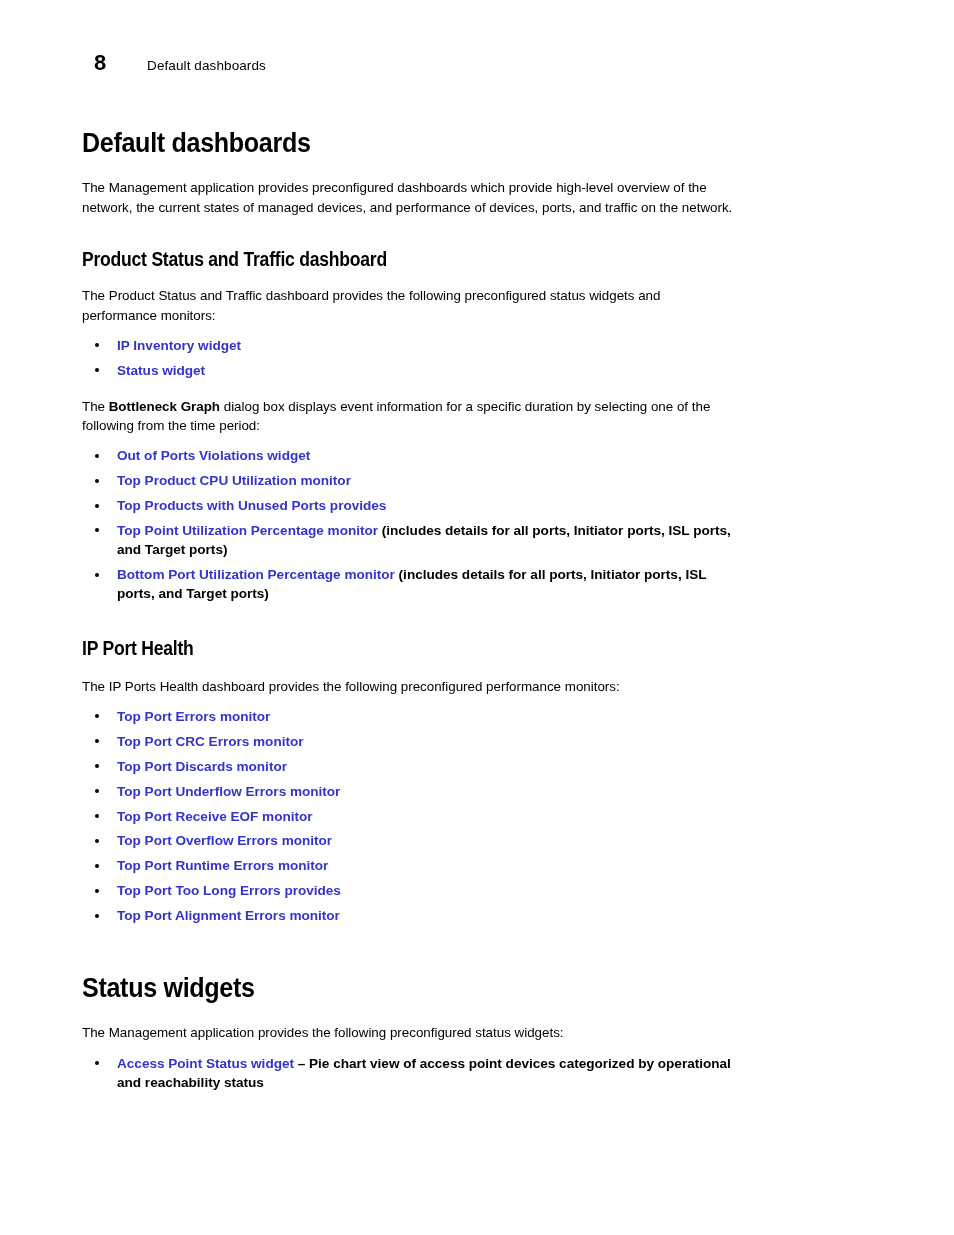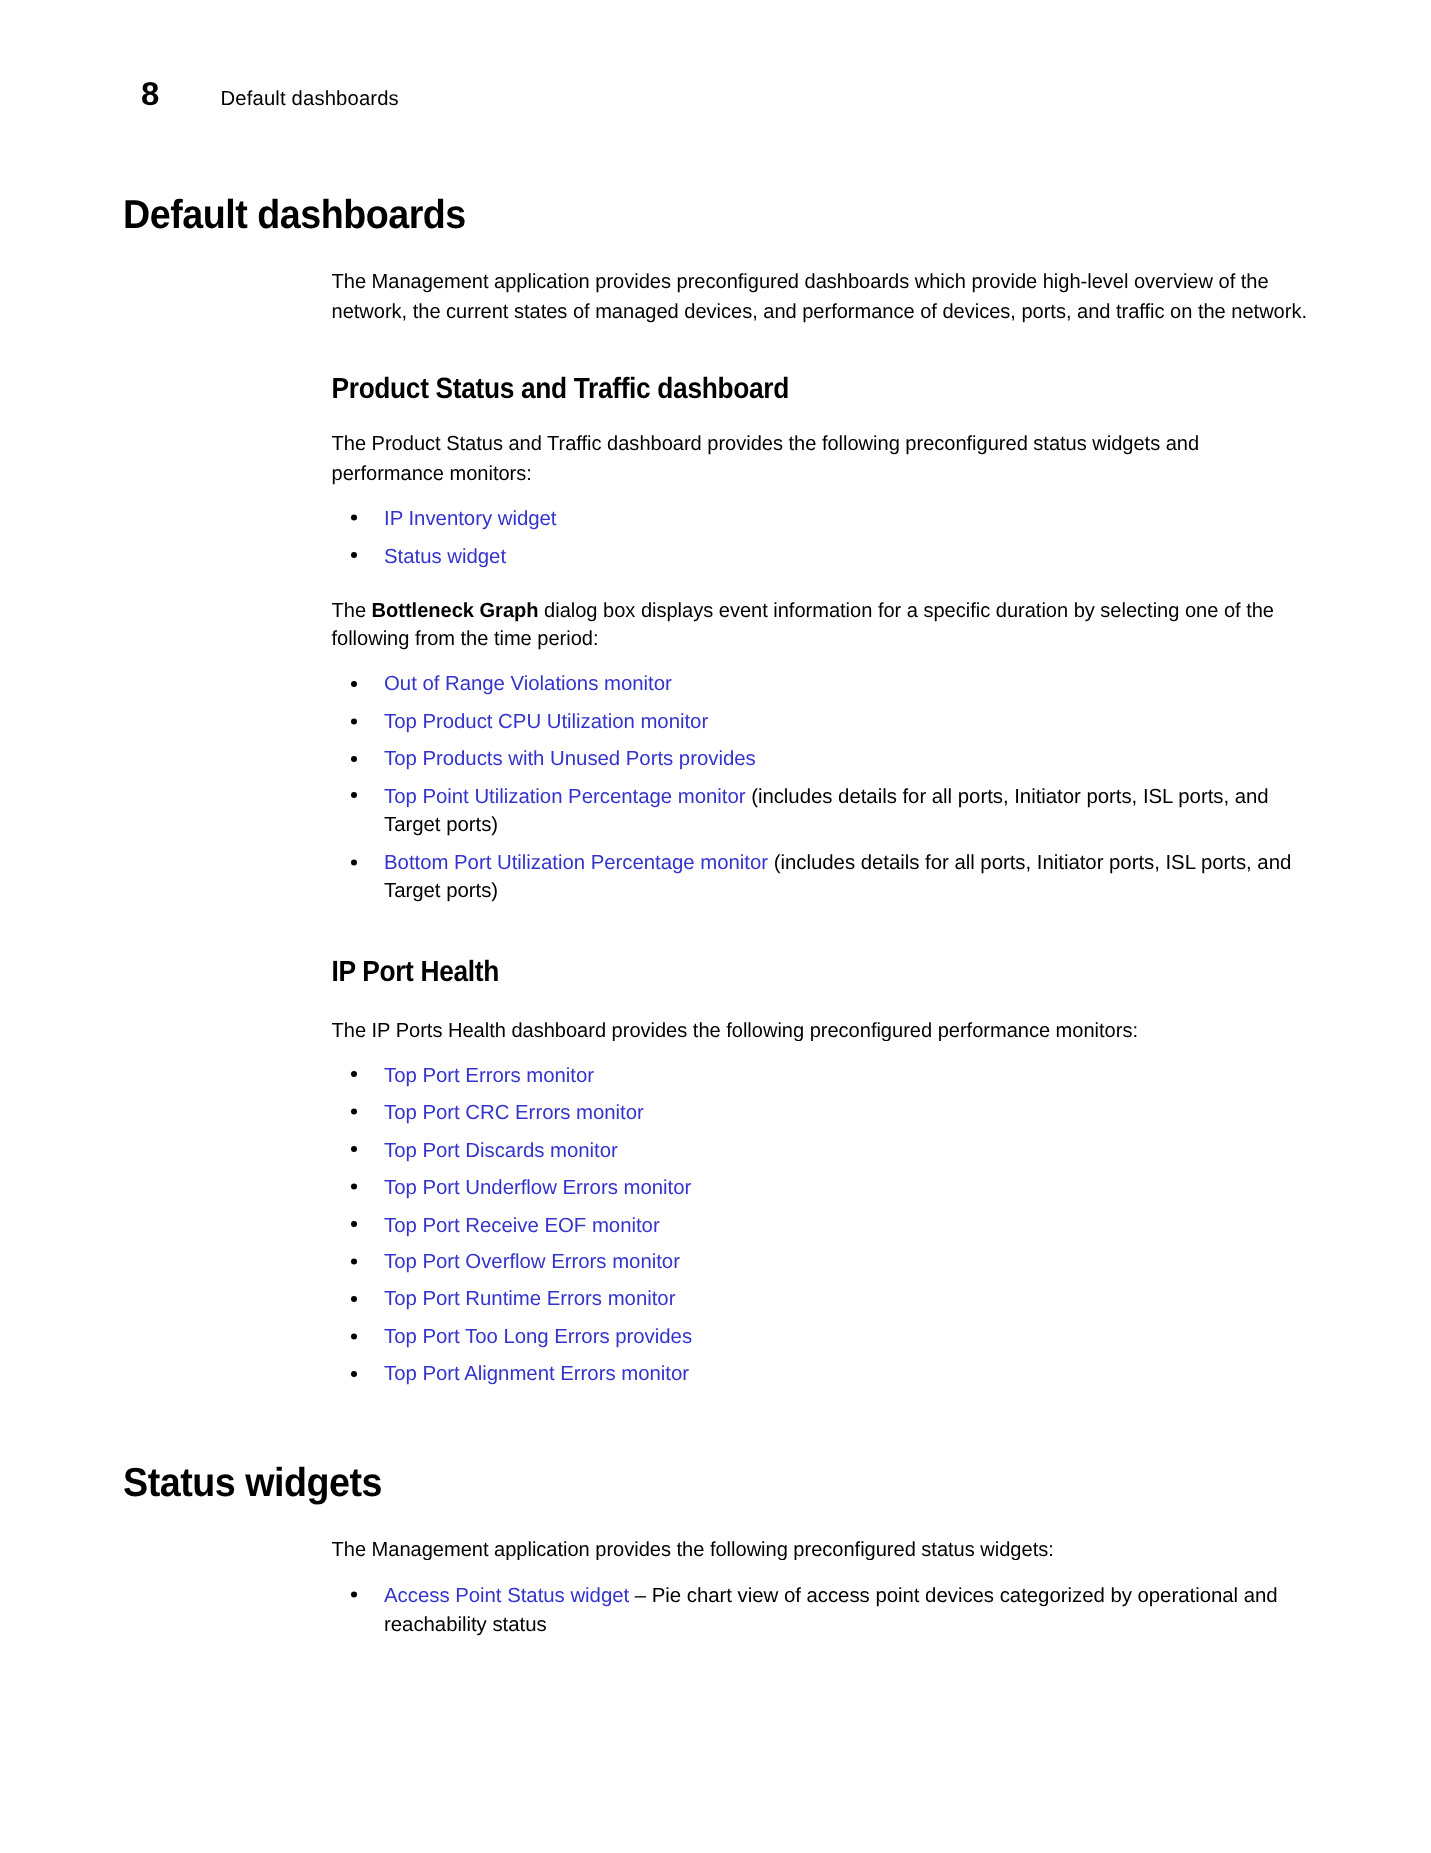--- a/index.html
+++ b/index.html
@@ -76,21 +76,20 @@
     letter-spacing: -0.25px;
     color: #000;
     margin: 0;
     line-height: 1.15;
     transform: scaleX(0.9);
     transform-origin: left center;
   }
 
   
   .indent {
-    margin-left: 139px;
     width: 661px;
   }
 
   p.body {
     font-size: 13.6px;
     line-height: 19.3px;
     color: #000;
     margin: 0;
     letter-spacing: -0.02px;
     transform: scaleX(0.985);
@@ -106,20 +105,21 @@
     padding: 0;
   }
   ul.bullets li {
     position: relative;
     padding-left: 35px;
     font-size: 13.6px;
     line-height: 19.3px;
     color: #000;
     margin: 0;
     letter-spacing: -0.02px;
+    font-weight: bold;
   }
   ul.bullets li .dot {
     position: absolute;
     left: 13px;
     top: 7.5px;
     width: 4px;
     height: 4px;
     background: #000;
     border-radius: 50%;
   }
@@ -176,21 +176,21 @@
 
       <div style="height:11px"></div>
 
       <p class="body"><span>The </span><b>Bottleneck Graph</b><span> dialog box displays event information for a specific duration by selecting one of the following from the time period:</span></p>
 
       <div class="gap-para-to-list"></div>
 
       <ul class="bullets spaced">
         <li>
           <span class="dot"></span>
-          <span class="lnk">Out of Range Violations monitor</span><span></span>
+          <span class="lnk">Out of Ports Violations widget</span><span></span>
         </li>
         <li>
           <span class="dot"></span>
           <span class="lnk">Top Product CPU Utilization monitor</span><span></span>
         </li>
         <li>
           <span class="dot"></span>
           <span class="lnk">Top Products with Unused Ports provides</span><span></span>
         </li>
         <li>

